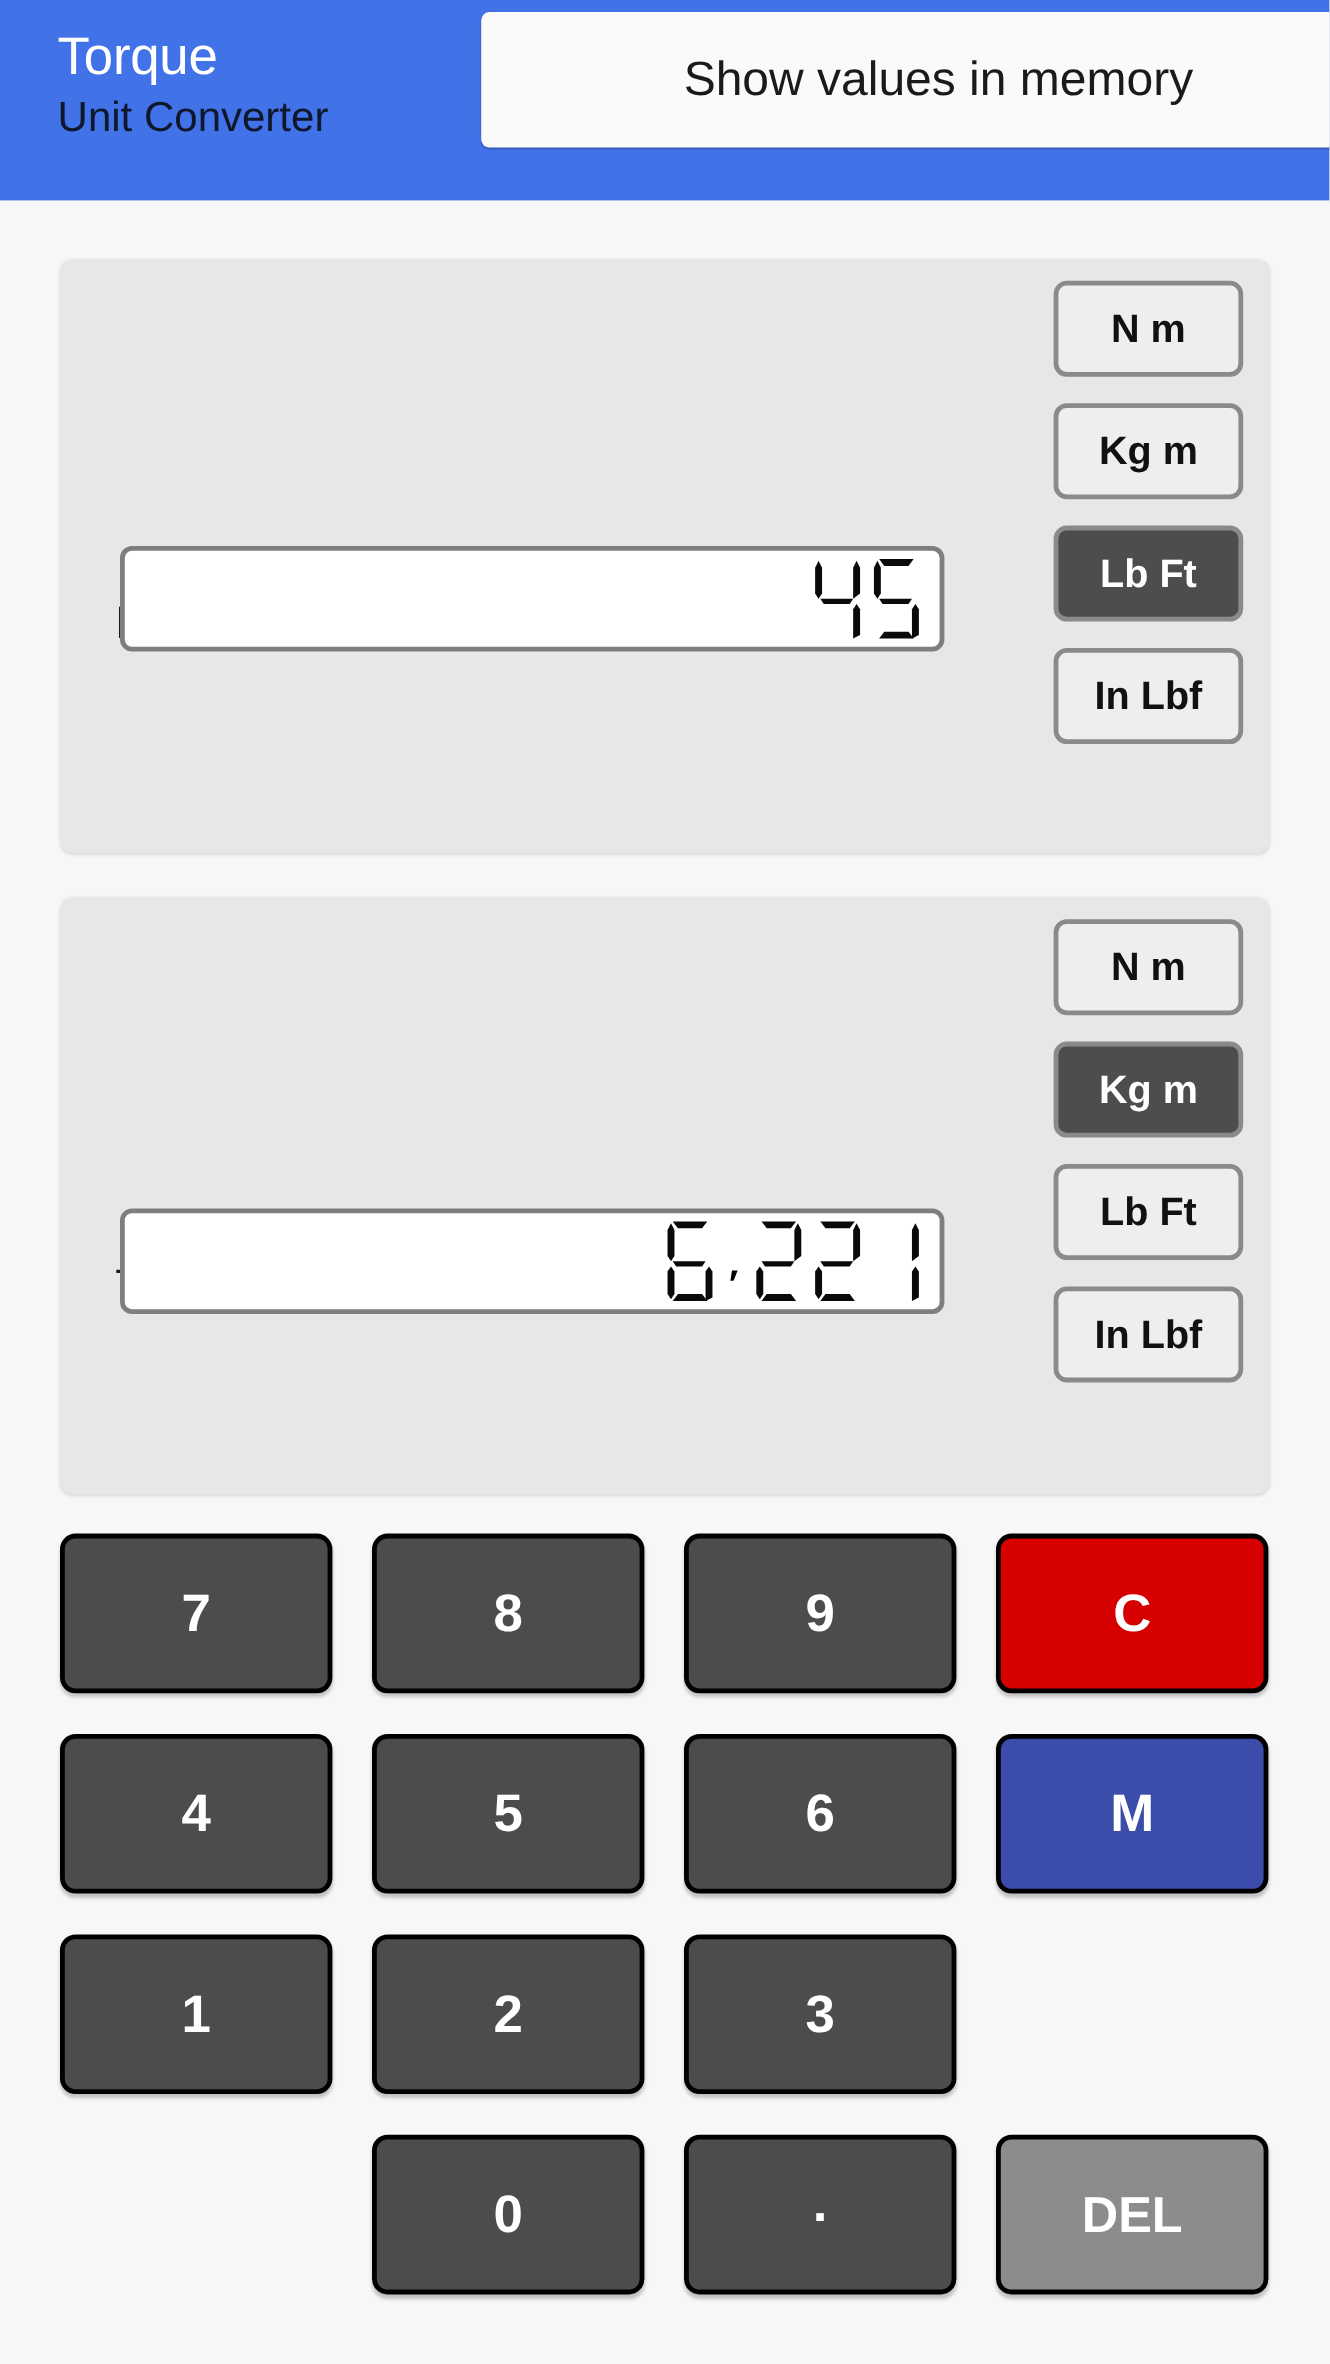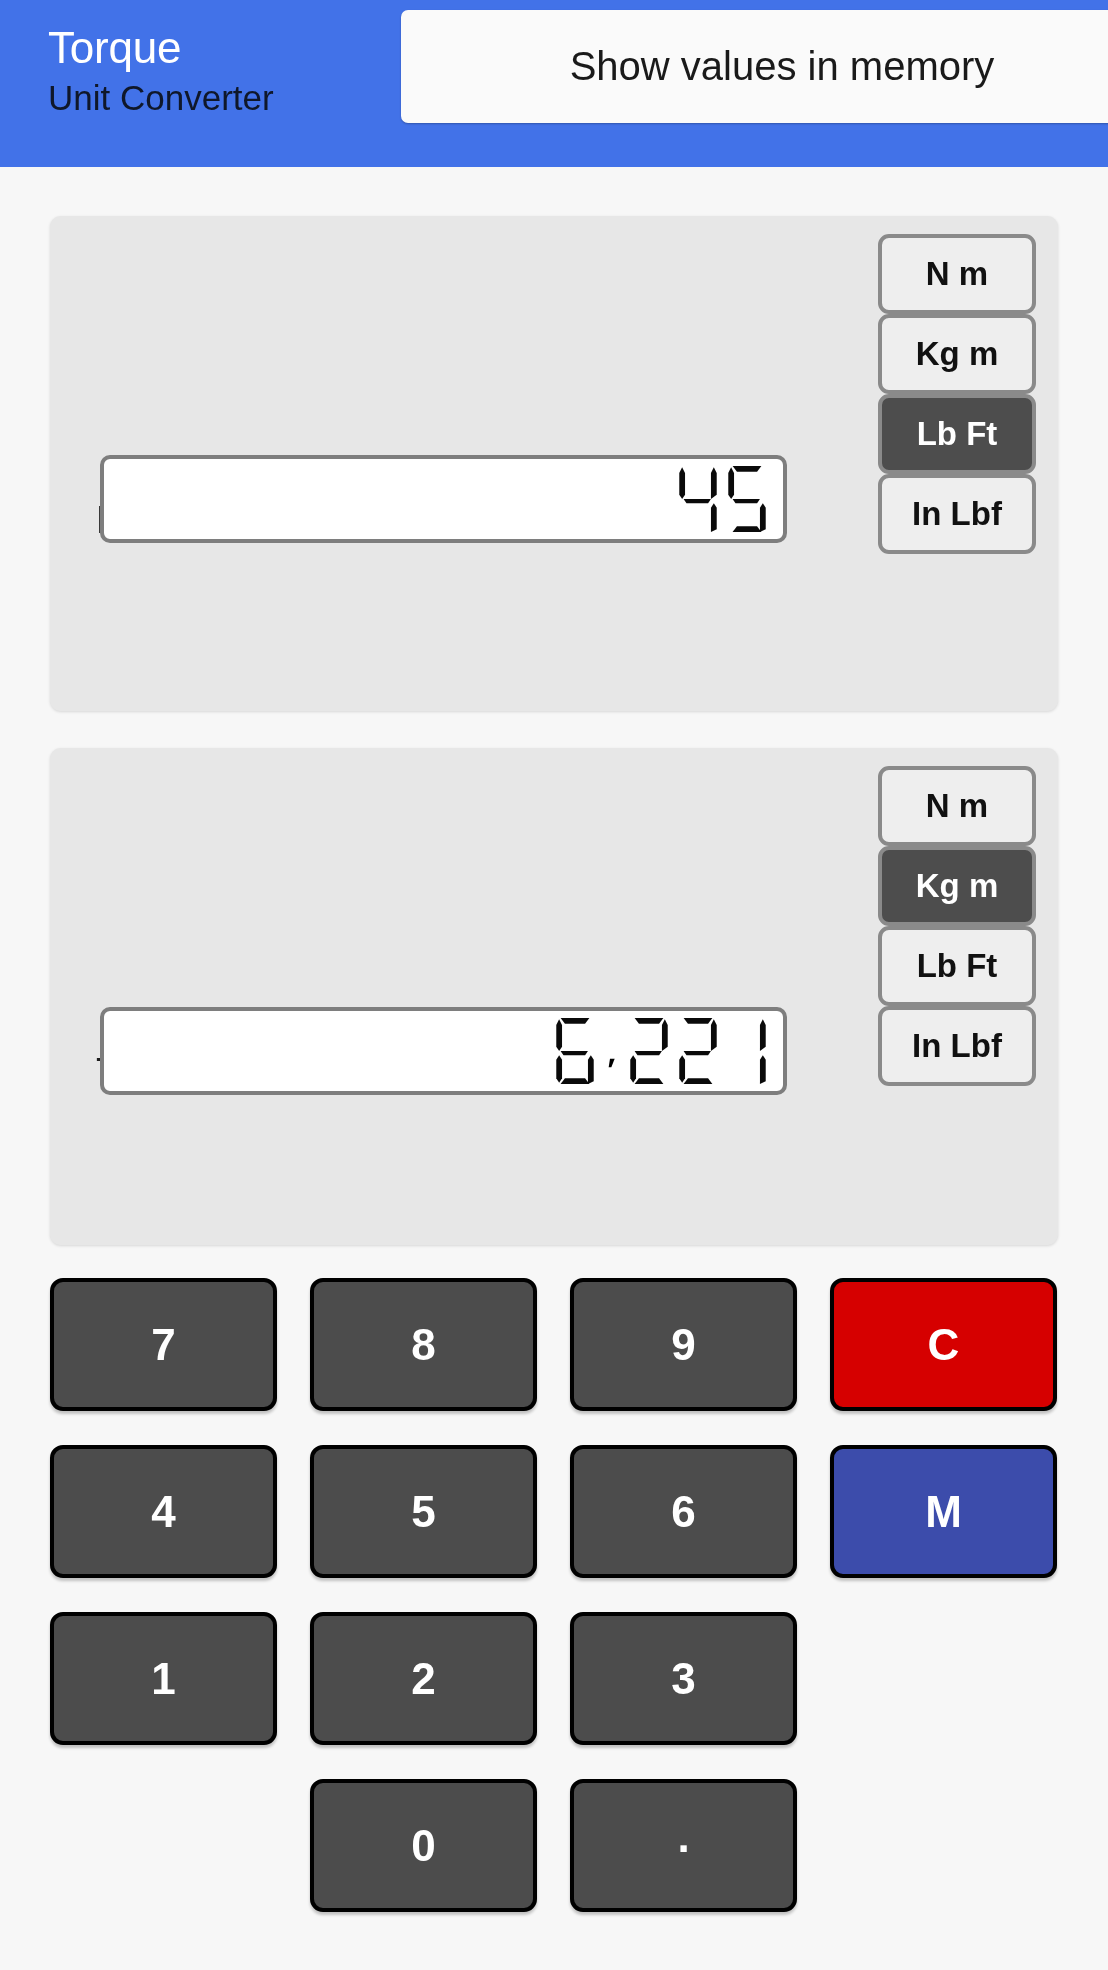--- a/index.html
+++ b/index.html
@@ -112,20 +112,21 @@
   .lcd .seg-char:first-child { margin-left: 0; }
 
   
   .unit-col {
     position: absolute;
     right: 20px;
     top: 18px;
     width: 160px;
     display: flex;
     flex-direction: column;
+    gap: 22px;
   }
   .unit-btn {
     width: 158px;
     height: 80px;
     border: 4px solid #8a8a8a;
     border-radius: 11px;
     background: #eeeeee;
     color: #111111;
     font-family: "Liberation Sans", sans-serif;
     font-size: 33px;
@@ -271,15 +272,16 @@
       <div class="key">5</div>
       <div class="key">6</div>
       <div class="key memory">M</div>
       <div class="key">1</div>
       <div class="key">2</div>
       <div class="key">3</div>
       <div class="key empty"></div>
       <div class="key empty"></div>
       <div class="key">0</div>
       <div class="key dot">.</div>
+      <div class="key del">DEL</div>
     </div>
 
 </div>
 
 </body></html>

